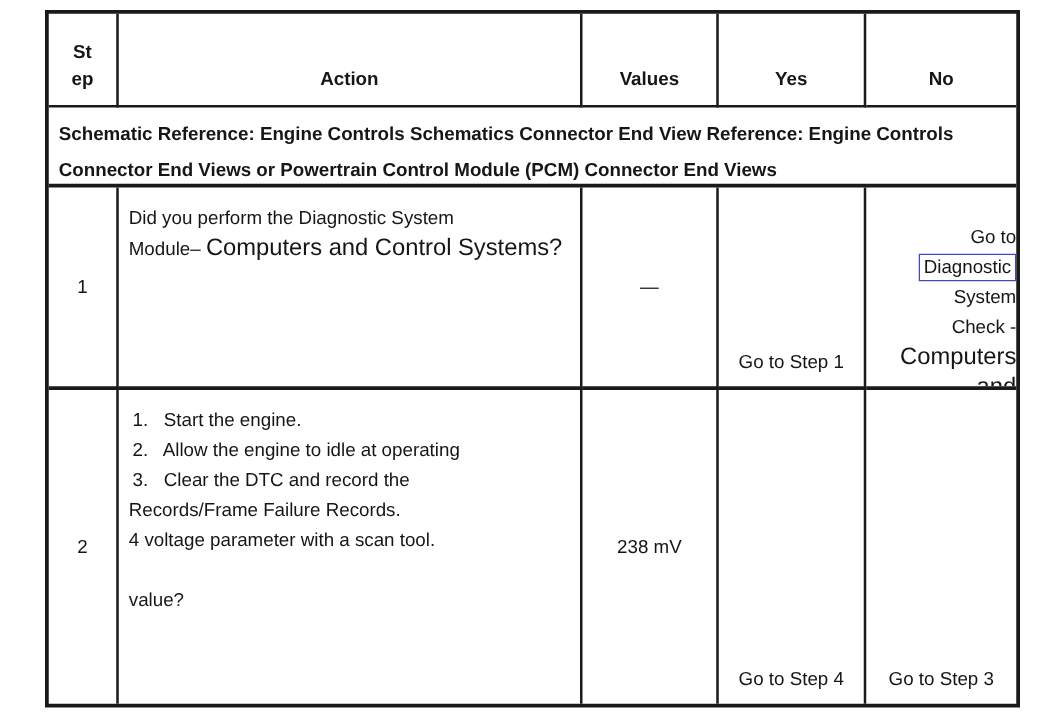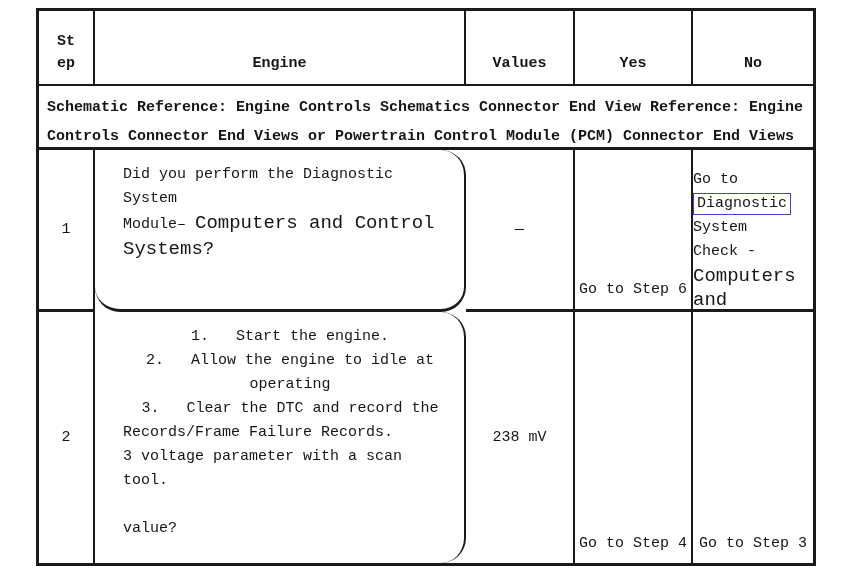--- a/index.html
+++ b/index.html
@@ -1,21 +1,21 @@
 <!DOCTYPE html>
 <html style="--accent: #4444cc; --line: #1a1a1a; --ink: #161616; --bg: #ffffff;"><head>
 <meta charset="utf-8">
 <style>
   :root{
     --line:#1a1a1a;
     --ink:#161616;
     --accent:#4444cc;
     --bg:#ffffff;
   }
-  *{box-sizing:border-box;margin:0;padding:0;font-family:Liberation Mono, monospace;}
+  *{box-sizing:border-box;margin:0;padding:0;}
   html,body{background:var(--bg);}
   body{
     width:849px;height:574px;position:relative;overflow:hidden;
     font-family:"Liberation Sans","DejaVu Sans",sans-serif;
     color:var(--ink);
   }
   .tbl{
     position:absolute;left:36px;top:8px;width:780px;height:558px;
     border:3px solid var(--line);
     display:grid;
@@ -35,77 +35,77 @@
   .schem{
     grid-column:1 / -1;
     font-weight:bold;font-size:15px;line-height:29px;
     padding:7px 2px 0 8px;
   }
   .stepcell{
     display:flex;align-items:center;justify-content:center;
     font-size:15px;
   }
   .actioncell{
-    padding:13px 10px 0 28px;font-size:15px;border-radius:25px;
+    padding:13px 10px 0 8px;font-size:15px;
   }
   .valcell{
     display:flex;align-items:center;justify-content:center;font-size:15px;
   }
   .gocell{
     display:flex;align-items:flex-end;justify-content:center;
     font-size:15px;padding-bottom:11px;text-align:center;
   }
   .nolist{
-    padding-top:18px;text-align:left;font-size:15px;
+    padding-top:28px;text-align:right;font-size:15px;
   }
   .line{min-height:24px;line-height:24px;white-space:pre-wrap;}
   .small{font-size:19px;}
-  .num{padding-left:3px;text-align:center;}
+  .num{padding-left:3px;}
   .q{padding-left:4px;}
   .linkbox{
     display:inline-block;border:1px solid var(--accent);
     padding:0 3px;line-height:20px;
   }
 </style>
 </head>
 <body>
 
 <div class="tbl">
 
   <div class="c hdr">St
 ep</div>
-  <div class="c hdr">Engine</div>
+  <div class="c hdr">Action</div>
   <div class="c hdr">Values</div>
   <div class="c hdr">Yes</div>
   <div class="c hdr lc">No</div>
 
   <div class="c lc schem">Schematic Reference: Engine Controls Schematics Connector End View Reference: Engine Controls Connector End Views or Powertrain Control Module (PCM) Connector End Views</div>
 
   <div class="c stepcell">1</div>
   <div class="c actioncell">
       <div class="line"><span>Did you perform the Diagnostic System</span></div>
       <div class="line"><span>Module– </span><span class="small">Computers and Control Systems?</span></div>
     </div>
   <div class="c valcell">—</div>
-  <div class="c gocell">Go to Step 6</div>
+  <div class="c gocell">Go to Step 1</div>
   <div class="c lc nolist">
       <div class="line"><span>Go to</span></div>
       <div class="line"><span class="linkbox">Diagnostic</span></div>
       <div class="line"><span>System</span></div>
       <div class="line"><span>Check -</span></div>
       <div class="line small"><span>Computers and</span></div>
     </div>
 
   <div class="c bb0 stepcell">2</div>
   <div class="c bb0 actioncell">
       <div class="line num"><span>1.   Start the engine.</span></div>
       <div class="line num"><span>2.   Allow the engine to idle at operating</span></div>
       <div class="line num"><span>3.   Clear the DTC and record the</span></div>
       <div class="line"><span>Records/Frame Failure Records.</span></div>
-      <div class="line"><span>3 voltage parameter with a scan tool.</span></div>
+      <div class="line"><span>4 voltage parameter with a scan tool.</span></div>
       <div class="line"><span></span></div>
       <div class="line"><span>value?</span></div>
     </div>
   <div class="c bb0 valcell">238 mV</div>
   <div class="c bb0 gocell">Go to Step 4</div>
   <div class="c bb0 lc gocell">Go to Step 3</div>
 
 </div>
 
 </body></html>

